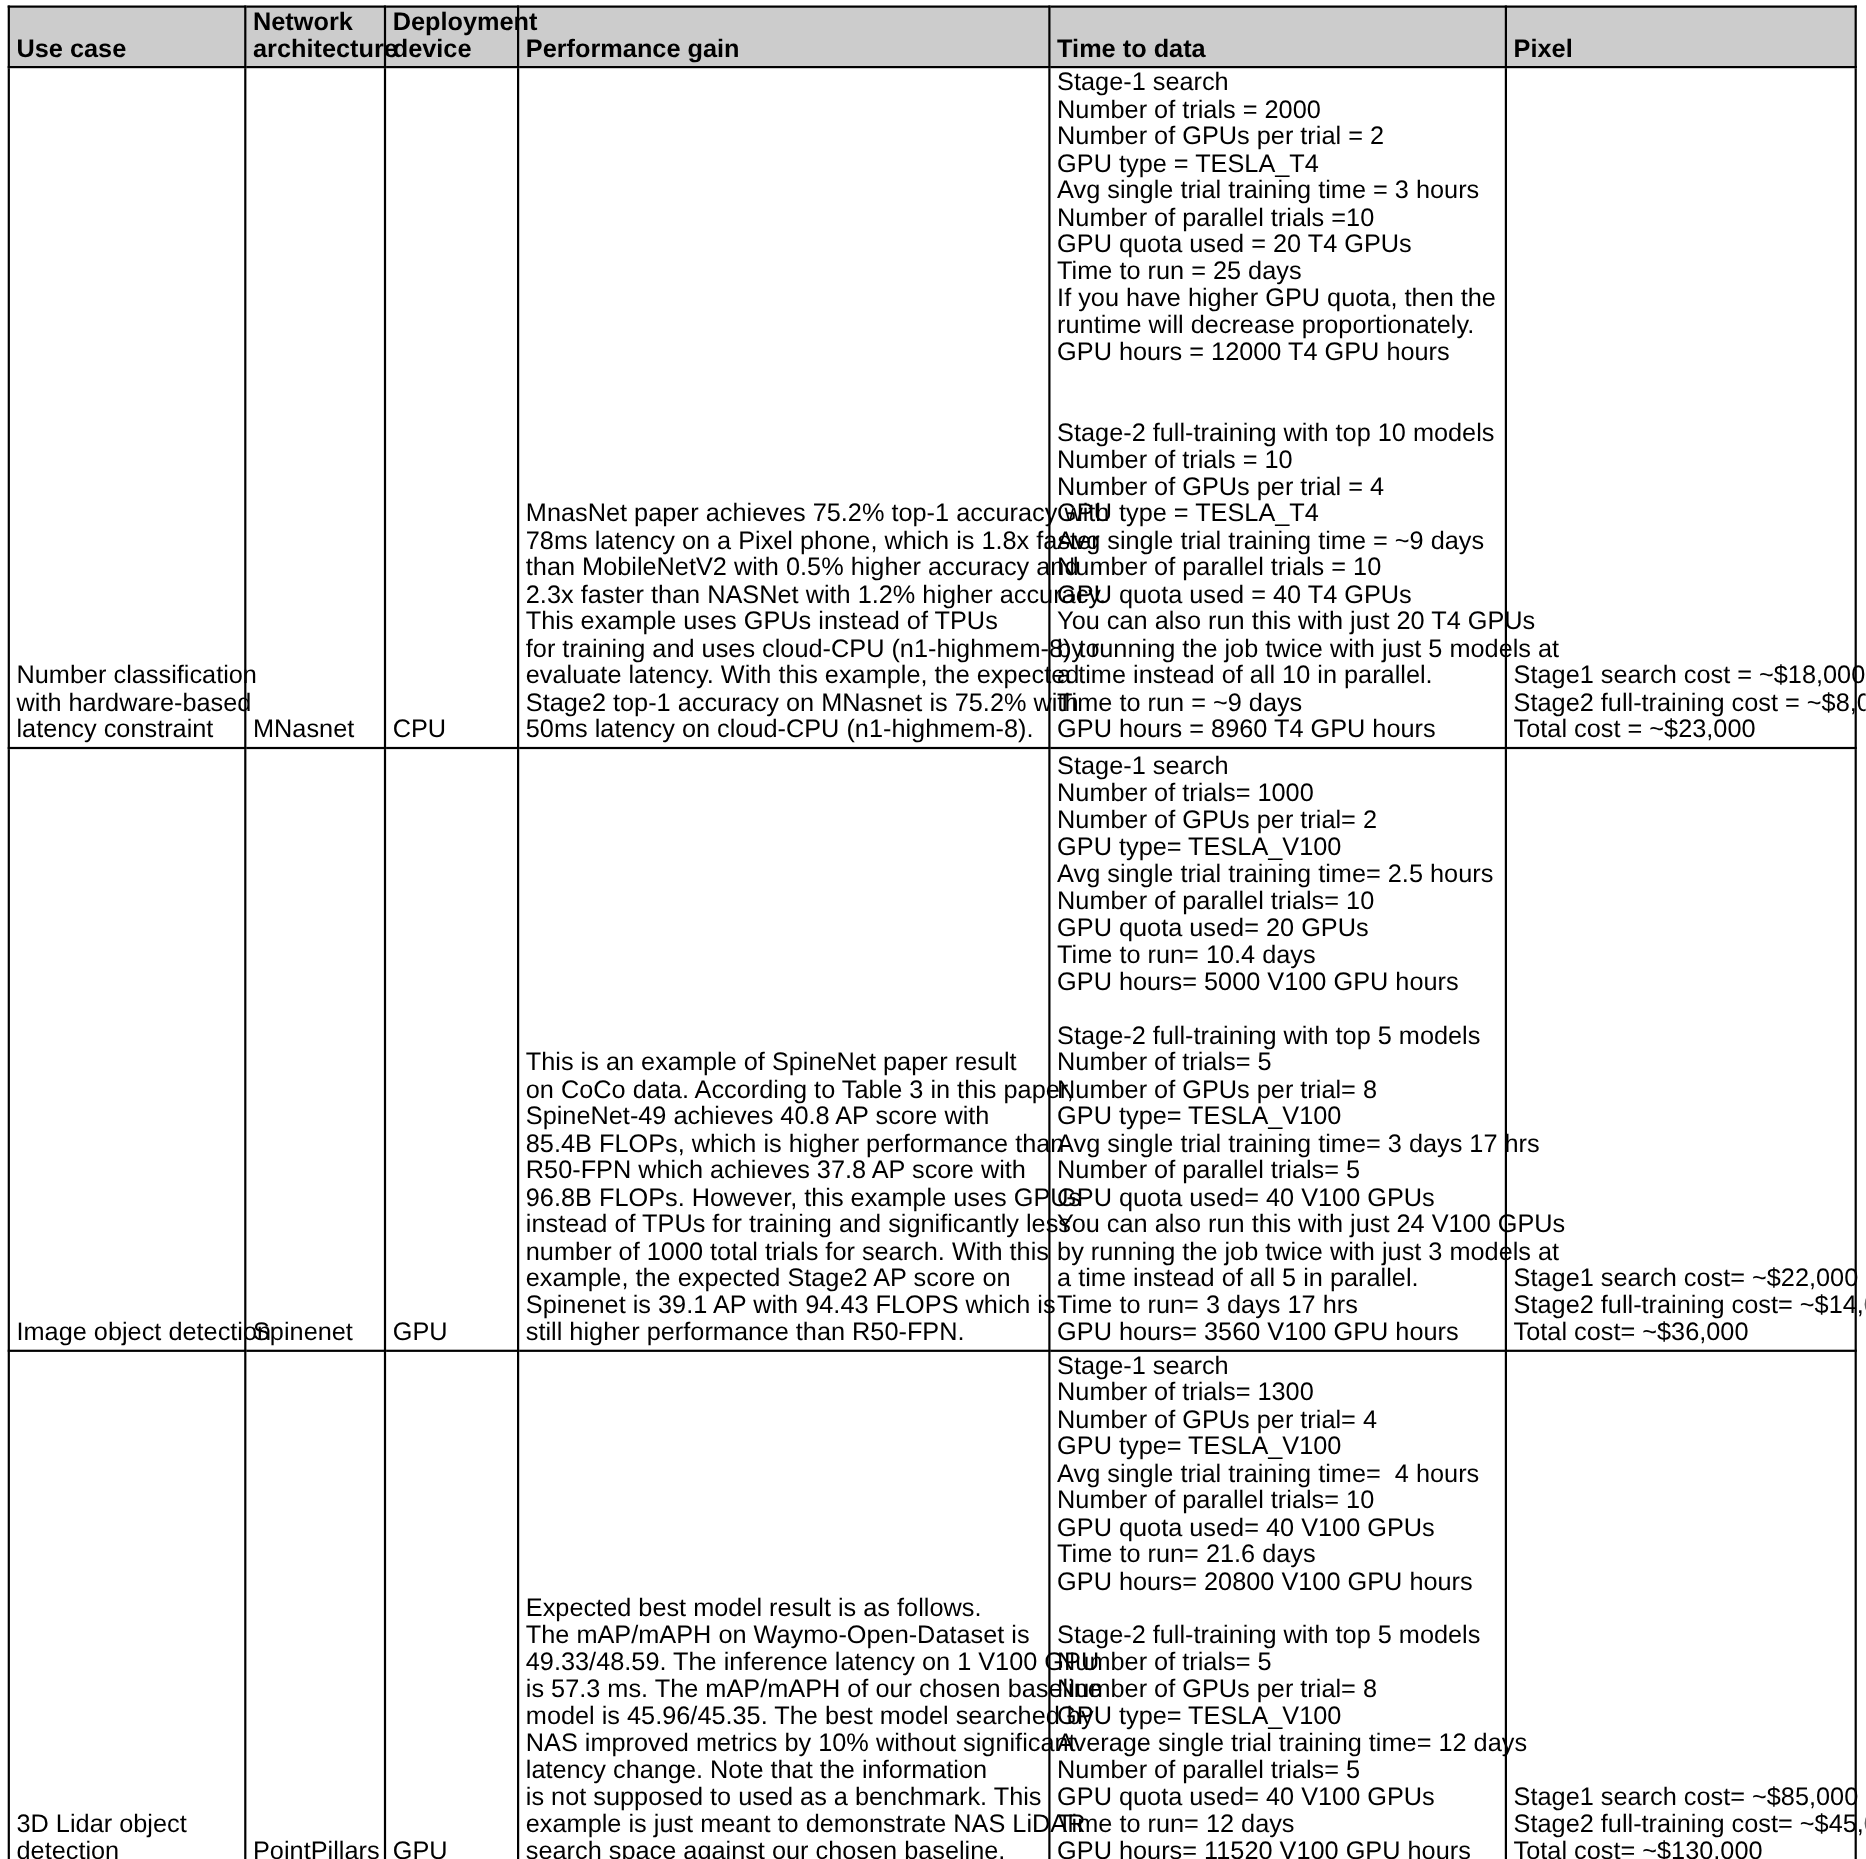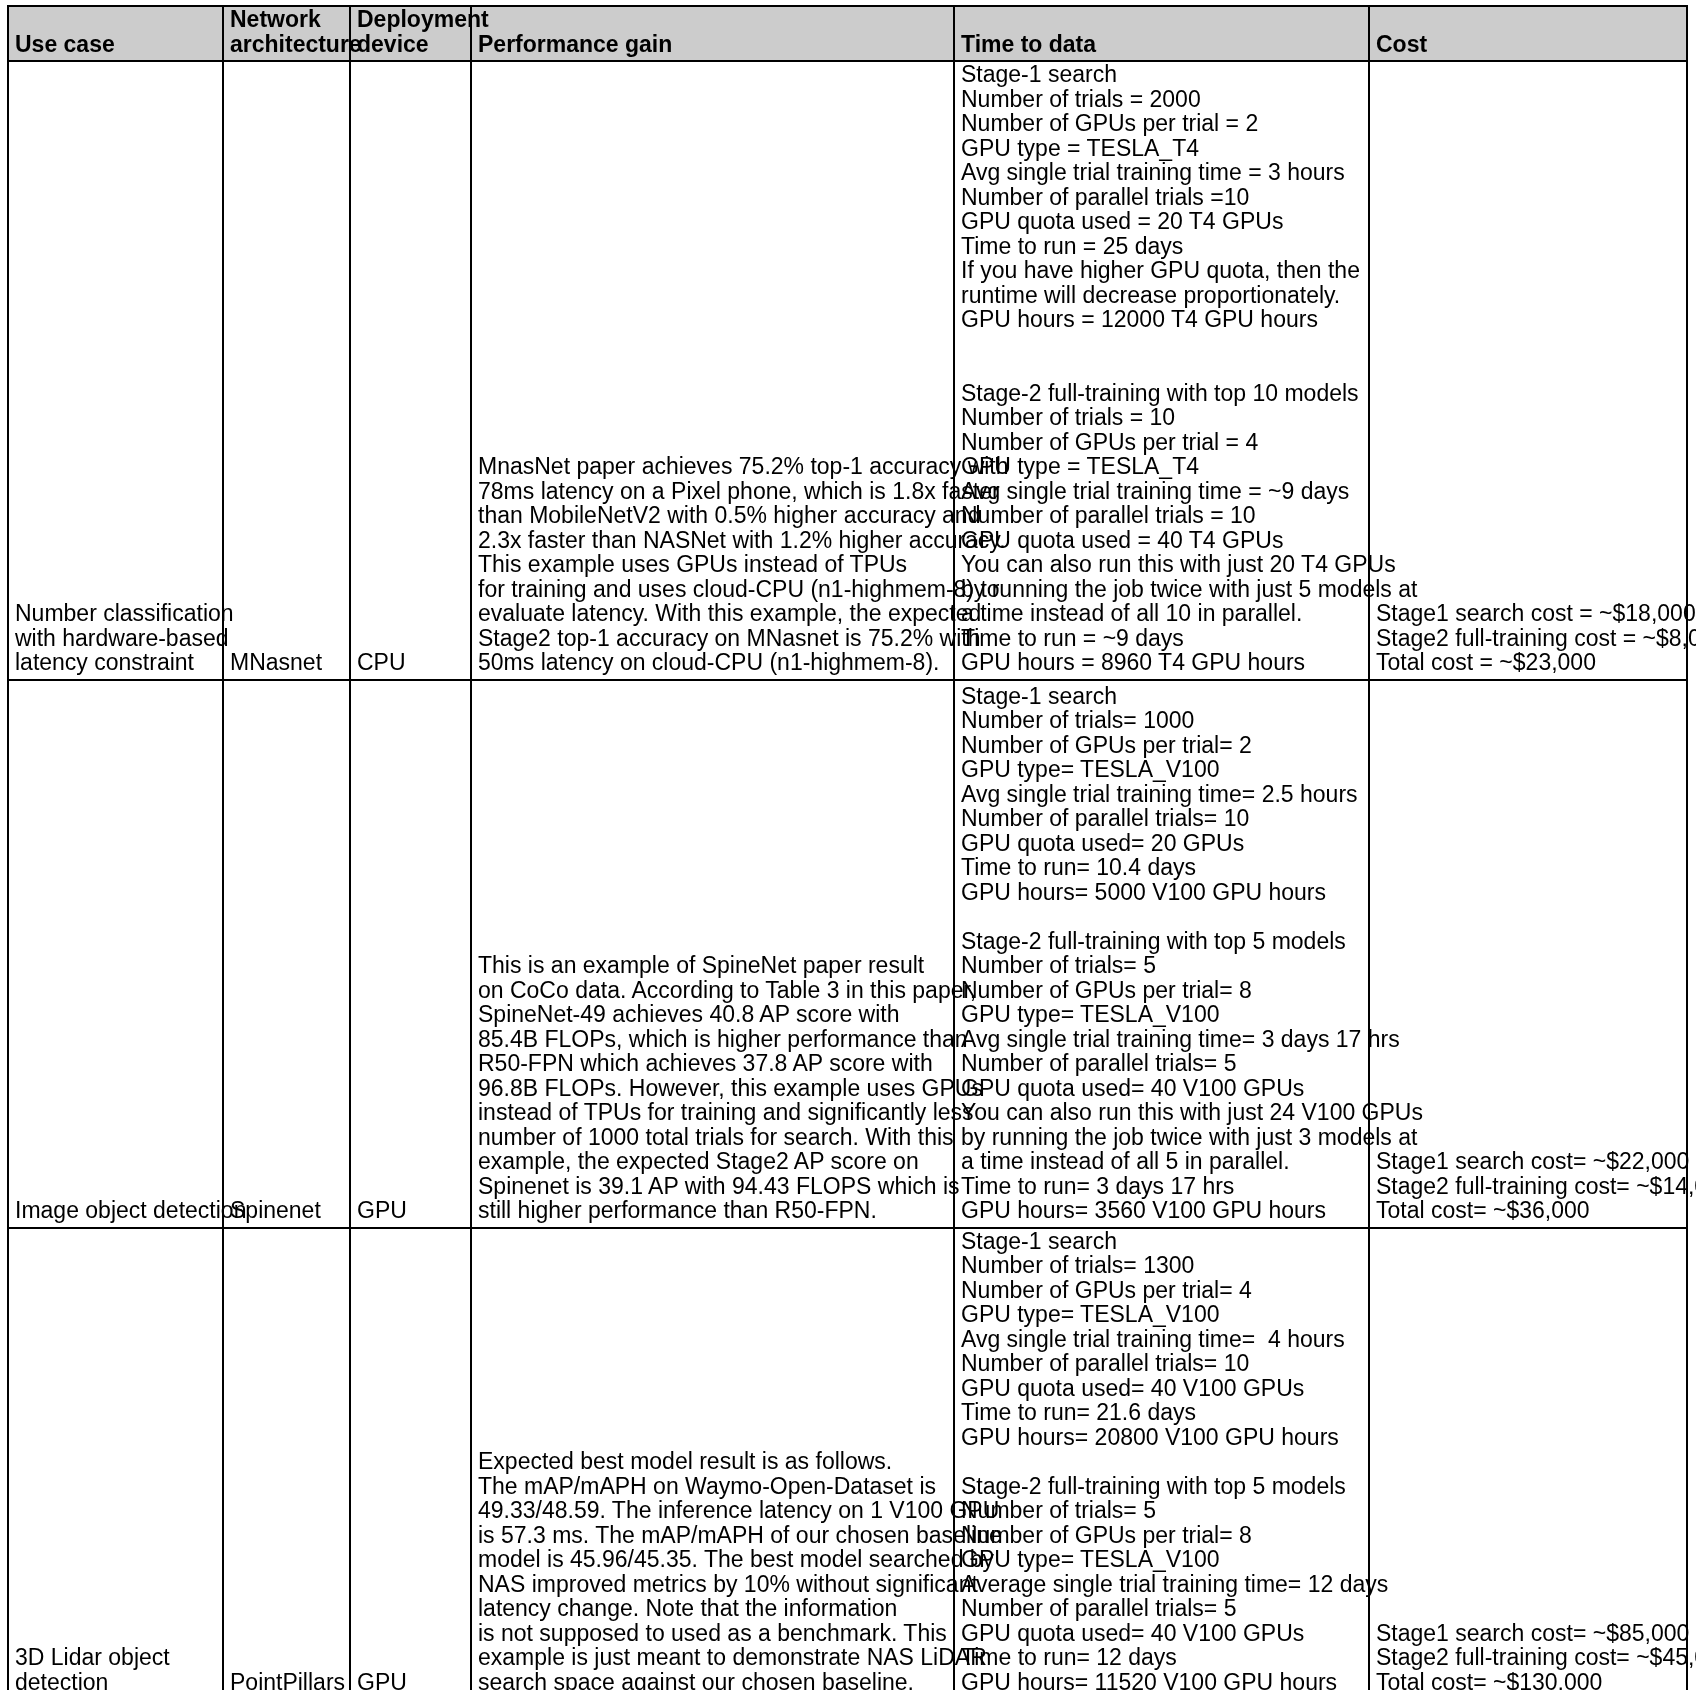--- a/index.html
+++ b/index.html
@@ -53,21 +53,21 @@
     <col style="width:415px">
     <col style="width:318px">
   </colgroup>
   <thead>
     <tr class="header-row">
       <th>Use case</th>
       <th>Network architecture</th>
       <th>Deployment device</th>
       <th>Performance gain</th>
       <th>Time to data</th>
-      <th>Cost</th>
+      <th>Pixel</th>
     </tr>
   </thead>
   <tbody>
     <tr class="row-0">
       <td class="wrapcell">Number classification
 with hardware-based
 latency constraint</td>
       <td>MNasnet</td>
       <td>CPU</td>
       <td>MnasNet paper achieves 75.2% top-1 accuracy with

